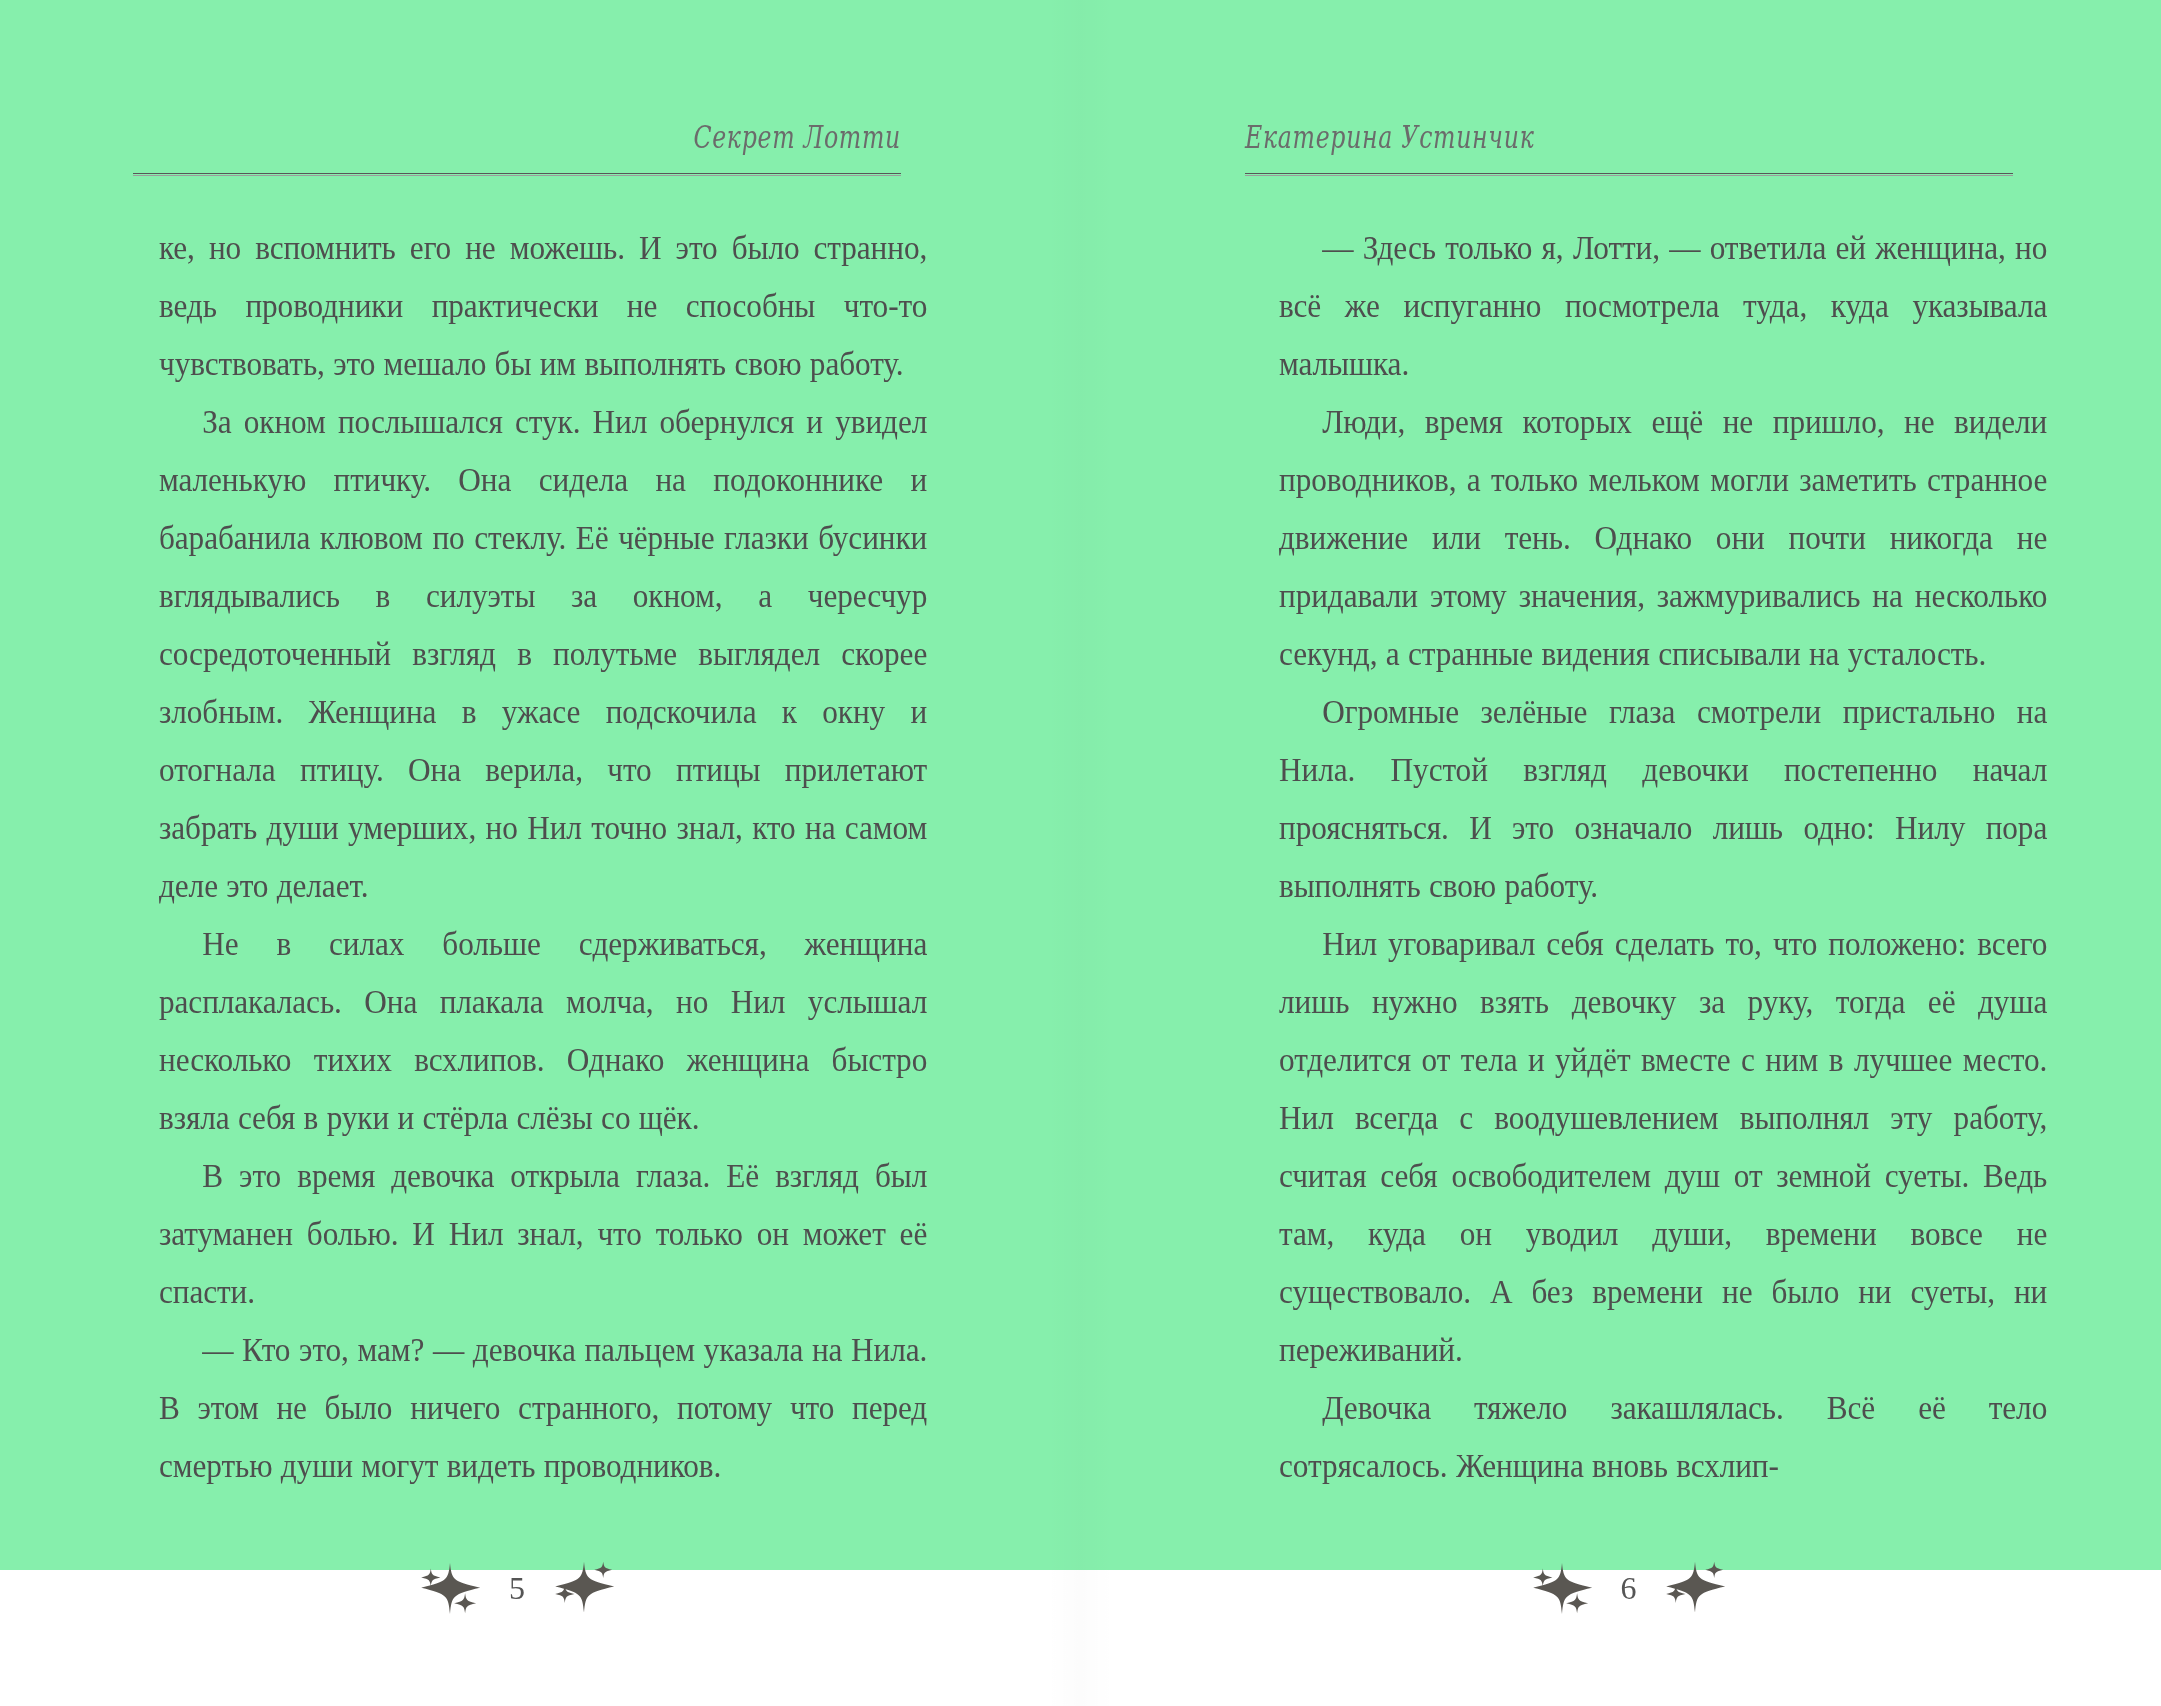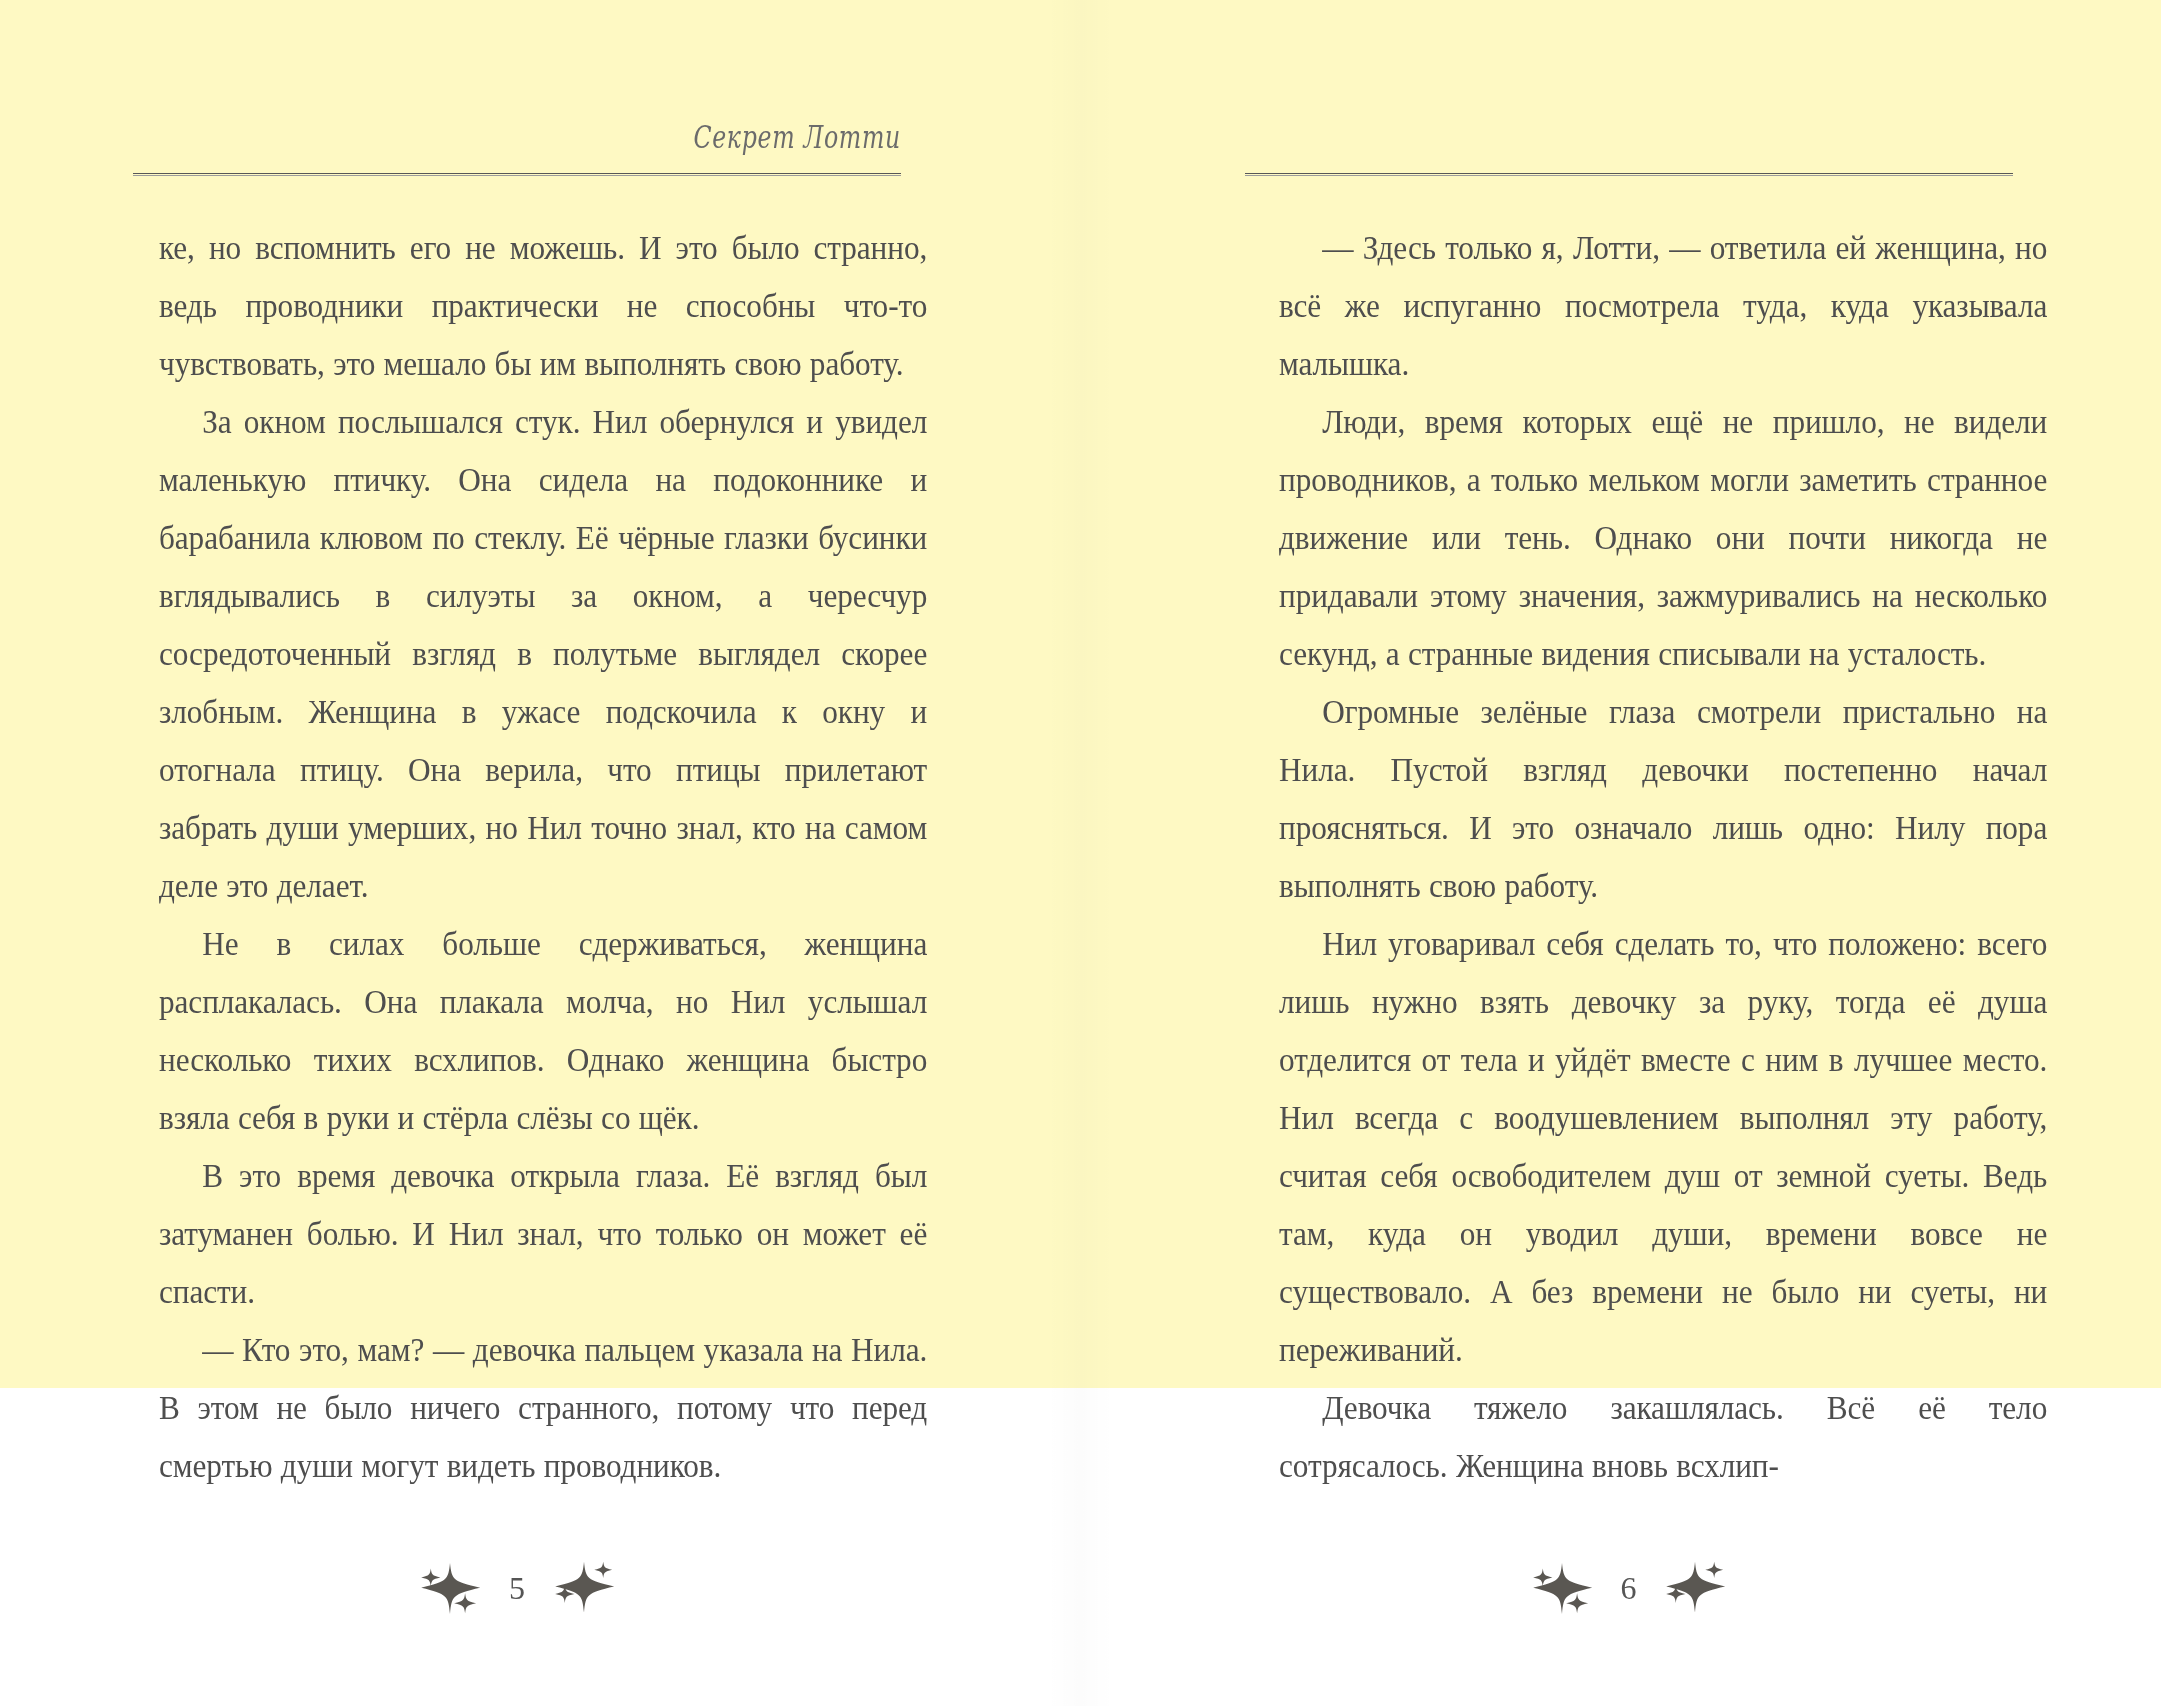--- a/index.html
+++ b/index.html
@@ -10,22 +10,22 @@
   body {
     width: 2161px;
     height: 1706px;
     overflow: hidden;
     font-family: "Liberation Serif", "DejaVu Serif", serif;
   }
 
   .spread {
     position: relative;
     width: 2161px;
-    height: 1388px;
-    background: #fef9c3;
+    height: 1570px;
+    background: #86efac;
     display: flex;
   }
 
   .page {
     position: relative;
     height: 1706px;
     box-sizing: border-box;
   }
   .page-left  { width: 1081px; padding: 0; }
   .page-right { width: 1081px; padding: 0; }
@@ -172,20 +172,23 @@
             <path d="M20 38 C21.2 47 21.8 48.2 34 51 C21.8 53.8 21.2 55 20 64 C18.8 55 18.2 53.8 6 51 C18.2 48.2 18.8 47 20 38 Z"></path>
             <path d="M76 4 C77.2 12 77.8 13.1 89 15.8 C77.8 18.5 77.2 19.6 76 27.6 C74.8 19.6 74.2 18.5 63 15.8 C74.2 13.1 74.8 12 76 4 Z"></path>
           </g>
         </svg>
       </span>
     </div>
   </div>
 
   <div class="page page-right">
 
+    <div class="header">
+      <span class="running-head">Екатерина Устинчик</span>
+    </div>
     <div class="rule"></div>
 
     <div class="body-col">
       <p class="para">— Здесь только я, Лотти, — ответила ей женщина, но всё же испуганно посмотрела туда, куда указывала малышка.</p>
       <p class="para">Люди, время которых ещё не пришло, не видели проводников, а только мельком могли заметить странное движение или тень. Однако они почти никогда не придавали этому значения, зажмуривались на несколько секунд, а странные видения списывали на усталость.</p>
       <p class="para">Огромные зелёные глаза смотрели пристально на Нила. Пустой взгляд девочки постепенно начал проясняться. И это означало лишь одно: Нилу пора выполнять свою работу.</p>
       <p class="para">Нил уговаривал себя сделать то, что положено: всего лишь нужно взять девочку за руку, тогда её душа отделится от тела и уйдёт вместе с ним в лучшее место. Нил всегда с воодушевлением выполнял эту работу, считая себя освободителем душ от земной суеты. Ведь там, куда он уводил души, времени вовсе не существовало. А без времени не было ни суеты, ни переживаний.</p>
       <p class="para">Девочка тяжело закашлялась. Всё её тело сотрясалось. Женщина вновь всхлип-</p>
     </div>
 

